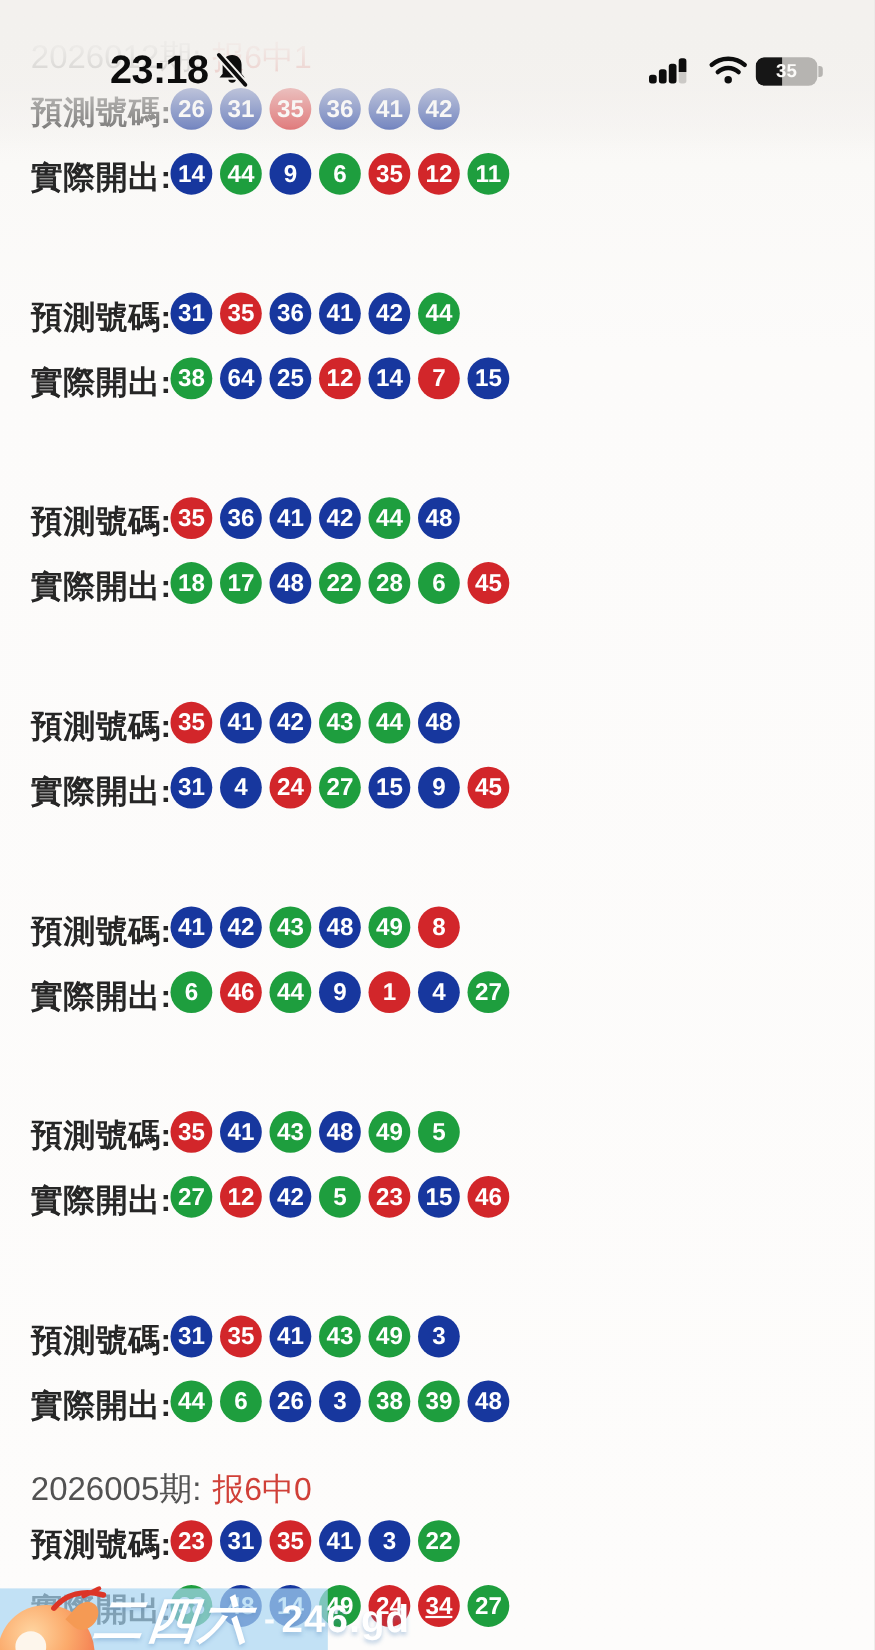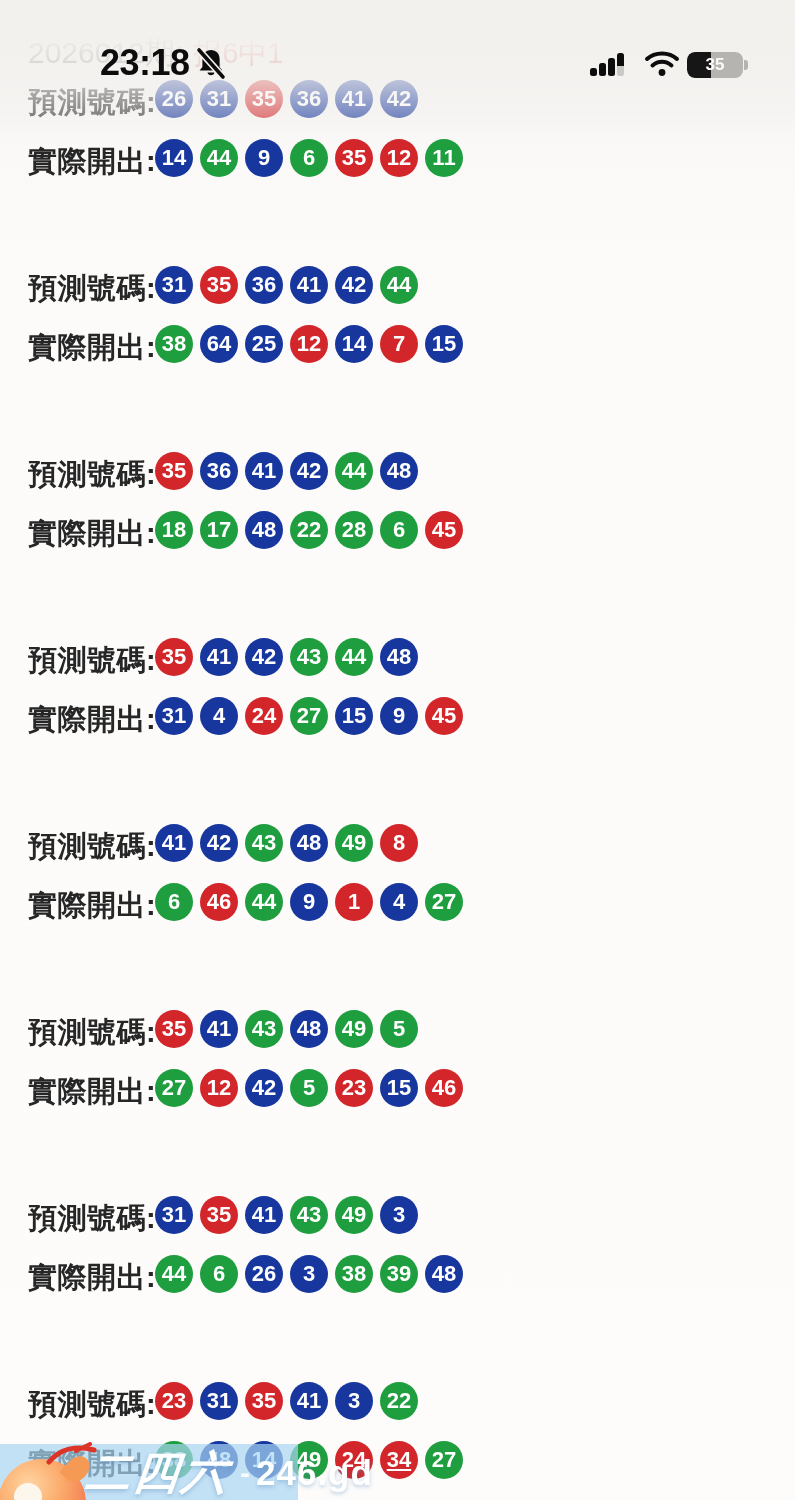--- a/index.html
+++ b/index.html
@@ -276,20 +276,21 @@
             <span class="ball" style="background: rgb(23, 55, 158);">26</span>
             <span class="ball" style="background: rgb(23, 55, 158);">3</span>
             <span class="ball" style="background: rgb(30, 158, 62);">38</span>
             <span class="ball" style="background: rgb(30, 158, 62);">39</span>
             <span class="ball" style="background: rgb(23, 55, 158);">48</span>
           </span>
     </div>
   </section>
 
   <section class="draw">
+    <h2 class="title"><span class="period">2026005期:</span><span class="tag">报6中0</span></h2>
     <div class="row row-predicted">
       <span class="row-label">預測號碼:</span>
       <span class="balls">
             <span class="ball" style="background: rgb(210, 38, 42);">23</span>
             <span class="ball" style="background: rgb(23, 55, 158);">31</span>
             <span class="ball" style="background: rgb(210, 38, 42);">35</span>
             <span class="ball" style="background: rgb(23, 55, 158);">41</span>
             <span class="ball" style="background: rgb(23, 55, 158);">3</span>
             <span class="ball" style="background: rgb(30, 158, 62);">22</span>
           </span>

